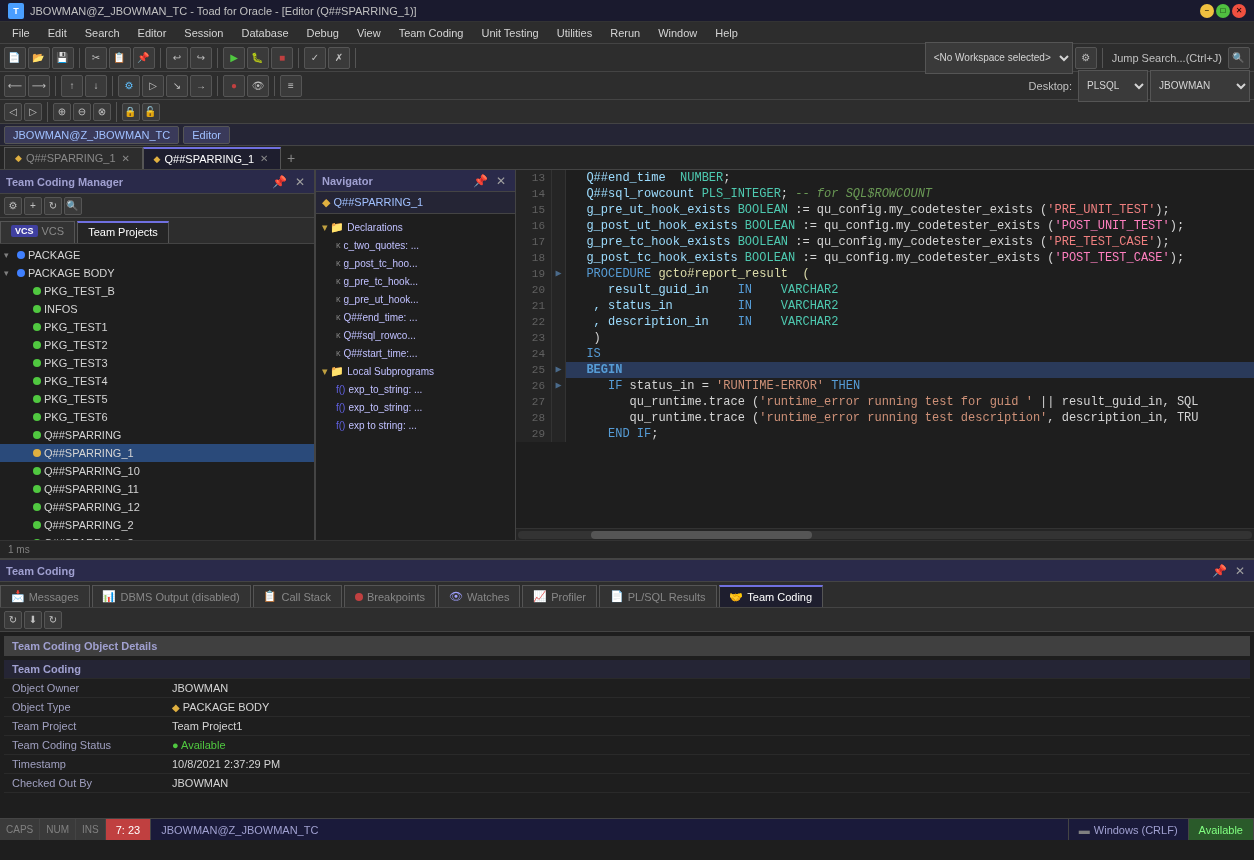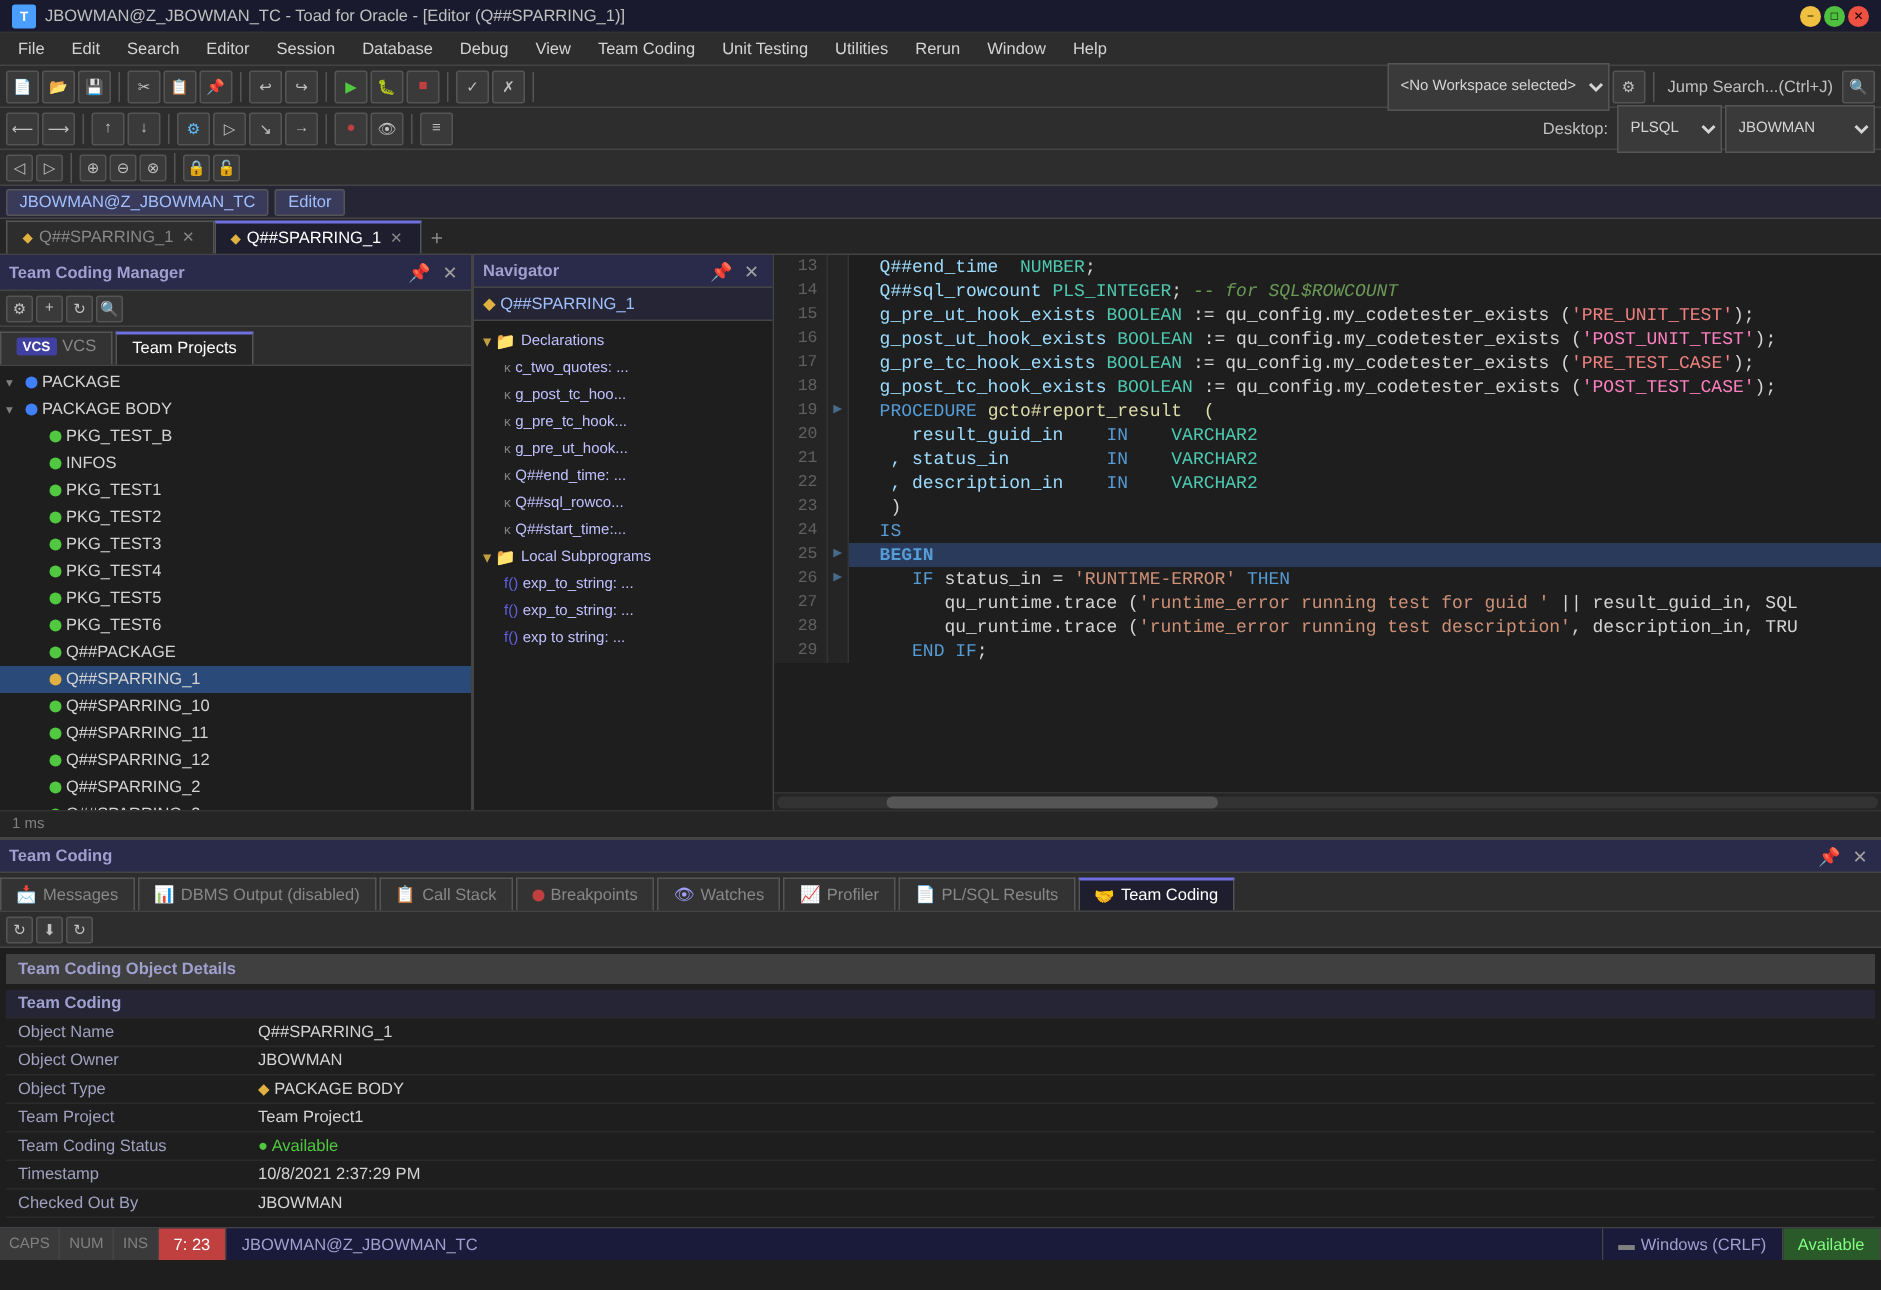--- a/index.html
+++ b/index.html
@@ -704,21 +704,21 @@
           <span>PKG_TEST5</span>
         </div>
         <div class="tree-item" style="padding-left: 20px;">
           <span style="width: 10px; display: inline-block;"></span>
           <span class="tree-dot dot-green" style="background: rgb(80, 200, 64);"></span>
           <span>PKG_TEST6</span>
         </div>
         <div class="tree-item" style="padding-left: 20px;">
           <span style="width: 10px; display: inline-block;"></span>
           <span class="tree-dot dot-green" style="background: rgb(80, 200, 64);"></span>
-          <span>Q##PACKAGE</span>
+          <span>Q##SPARRING</span>
         </div>
         <div class="tree-item selected" style="padding-left: 20px;">
           <span style="width: 10px; display: inline-block;"></span>
           <span class="tree-dot dot-yellow" style="background: rgb(224, 176, 64);"></span>
           <span>Q##SPARRING_1</span>
         </div>
         <div class="tree-item" style="padding-left: 20px;">
           <span style="width: 10px; display: inline-block;"></span>
           <span class="tree-dot dot-green" style="background: rgb(80, 200, 64);"></span>
           <span>Q##SPARRING_10</span>
@@ -962,24 +962,20 @@
     <button class="tb-btn" style="width:18px;height:18px">↻</button>
     <button class="tb-btn" style="width:18px;height:18px">⬇</button>
     <button class="tb-btn" style="width:18px;height:18px">↻</button>
   </div>
   <div id="bottom-content">
     <div class="section-header">Team Coding Object Details</div>
     <table class="detail-table">
       <tbody>
           <tr>
         <td colspan="2" style="background:#252535; font-weight:bold; color:#a0a0d0; padding:3px 8px;">Team Coding</td>
-      </tr>
-      <tr>
-        <td>Object Name</td>
-        <td>Q##SPARRING_1</td>
       </tr>
       <tr>
         <td>Object Owner</td>
         <td>JBOWMAN</td>
       </tr>
       <tr>
         <td>Object Type</td>
         <td>
           <span class="pkg-icon">◆</span>
           <span>PACKAGE BODY</span>

